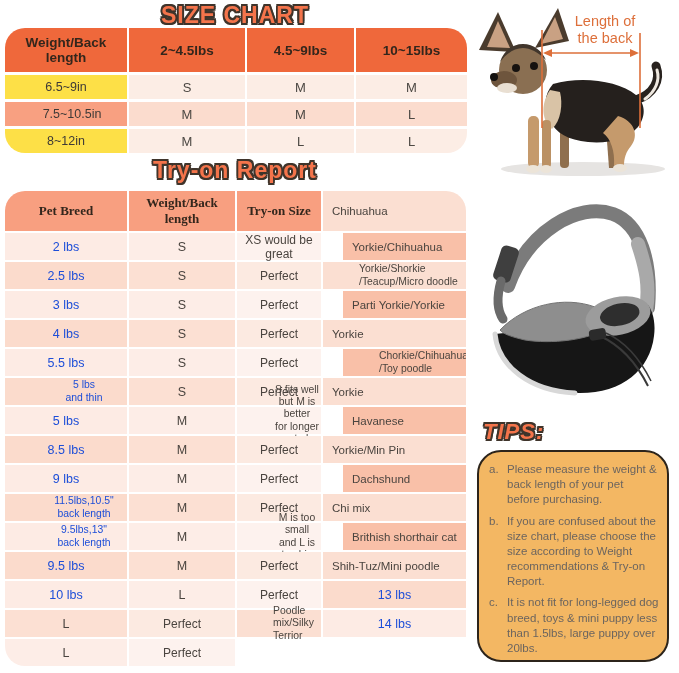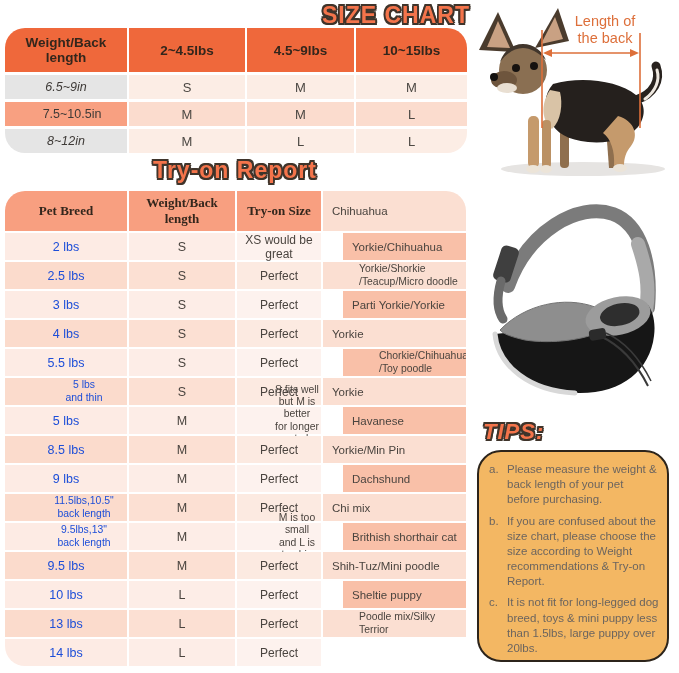--- a/index.html
+++ b/index.html
@@ -14,37 +14,37 @@
     text-shadow:
       -1.6px -1.6px 0 var(--title-outline,#3f342b),
        1.6px -1.6px 0 var(--title-outline,#3f342b),
       -1.6px  1.6px 0 var(--title-outline,#3f342b),
        1.6px  1.6px 0 var(--title-outline,#3f342b),
       -1.9px 0 0 var(--title-outline,#3f342b),
        1.9px 0 0 var(--title-outline,#3f342b),
        0 -1.9px 0 var(--title-outline,#3f342b),
        0  1.9px 0 var(--title-outline,#3f342b);
   }
-  .size-title{left:0;top:2px;width:470px;text-align:right;}
+  .size-title{left:0;top:2px;width:470px;text-align:center;}
   .tryon-title{left:0;top:157px;width:470px;text-align:center;}
   .tips-title{left:483px;top:419px;font-style:italic;font-size:22px;}
 
   
   .table{position:absolute;background:#fff;border-radius:20px;overflow:hidden;display:grid;}
   .table > div{display:flex;align-items:center;justify-content:center;text-align:center;}
 
   .size-table{
     left:5px;top:28px;
     grid-template-columns:122px 116px 107px 111px;
     grid-template-rows:44px 24px 24px 24px;
     gap:3px 2px;
   }
   .sc-h{background:var(--size-header-bg,#ef683b);color:#33261c;font-weight:bold;font-size:13.5px;}
   .sc-label{font-size:12.5px;color:#3e3a37;}
-  .sc-label.odd{background:#e5e5e5;font-style:italic;}
+  .sc-label.odd{background:#fde047;}
   .sc-label.even{background:#f8a081;padding-left:12px;}
   .sc-val{font-size:13px;color:#4c4843;}
   .sc-val.odd{background:#fcede5;}
   .sc-val.even{background:#fbdcce;}
 
   .tryon-table{
     left:5px;top:191px;
     grid-template-columns:122px 106px 84px 143px;
     grid-template-rows:40px repeat(15,27px);
     gap:2px;
@@ -164,21 +164,20 @@
       <div class="tr-c4 odd small">M is too small
 and L is too big</div>
       <div class="tr-breed even">Brithish shorthair cat</div>
       <div class="tr-c2 even">9.5 lbs</div>
       <div class="tr-c3 even">M</div>
       <div class="tr-c4 even">Perfect</div>
       <div class="tr-breed odd">Shih-Tuz/Mini poodle</div>
       <div class="tr-c2 odd">10 lbs</div>
       <div class="tr-c3 odd">L</div>
       <div class="tr-c4 odd">Perfect</div>
-      <div class="tr-breed even">Sheltie puppy</div>
       <div class="tr-c2 even">13 lbs</div>
       <div class="tr-c3 even">L</div>
       <div class="tr-c4 even">Perfect</div>
       <div class="tr-breed odd small">Poodle mix/Silky
  Terrior</div>
       <div class="tr-c2 odd">14 lbs</div>
       <div class="tr-c3 odd">L</div>
       <div class="tr-c4 odd">Perfect</div>
     </div>
 

